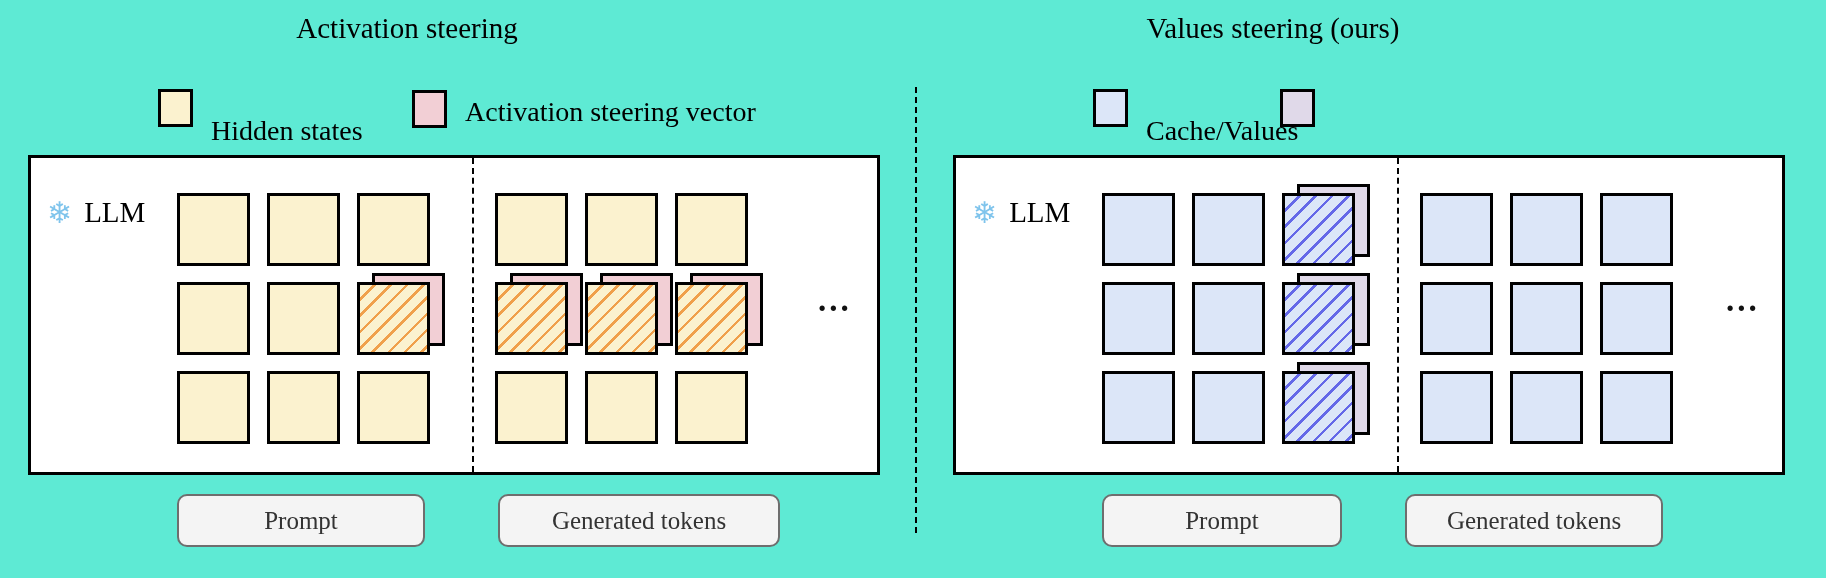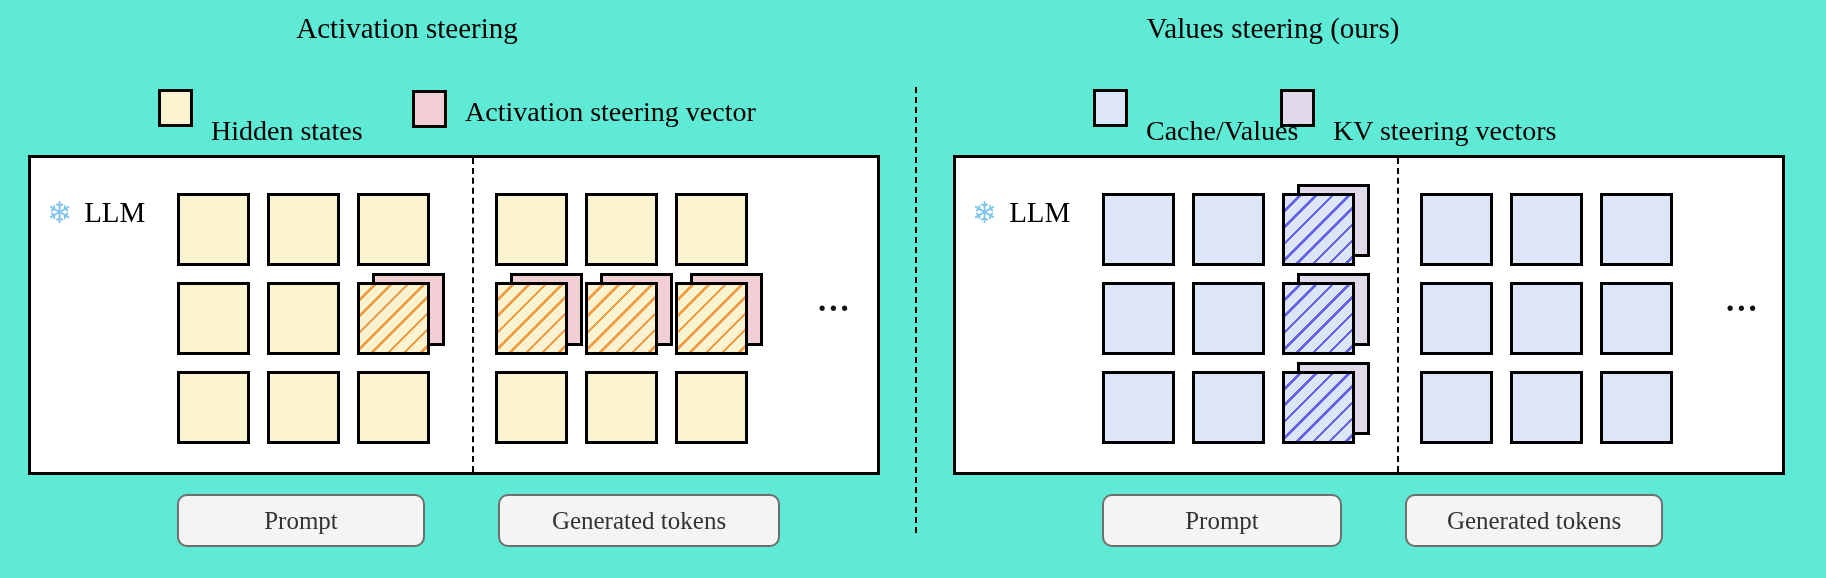--- a/index.html
+++ b/index.html
@@ -194,21 +194,20 @@
 
   <section id="p1">
     <h2 class="title">Values steering (ours)</h2>
 
     <div class="legend-item li-0">
       <span class="swatch swatch-cell" style="background: rgb(220, 230, 248);"></span>
       <span class="legend-label">Cache/Values</span>
     </div>
     <div class="legend-item li-1">
       <span class="swatch swatch-vector" style="background: rgb(224, 217, 233);"></span>
-      <span class="legend-label">KV steering vectors</span>
     </div>
 
     <div class="panel-box">
       <div class="model-label">
         <span class="snowflake">❄</span>
         <span>LLM</span>
       </div>
       <div class="grid prompt-grid">
           <div class="cell">
             <div class="sq front" style="background-color: rgb(220, 230, 248);"></div>

